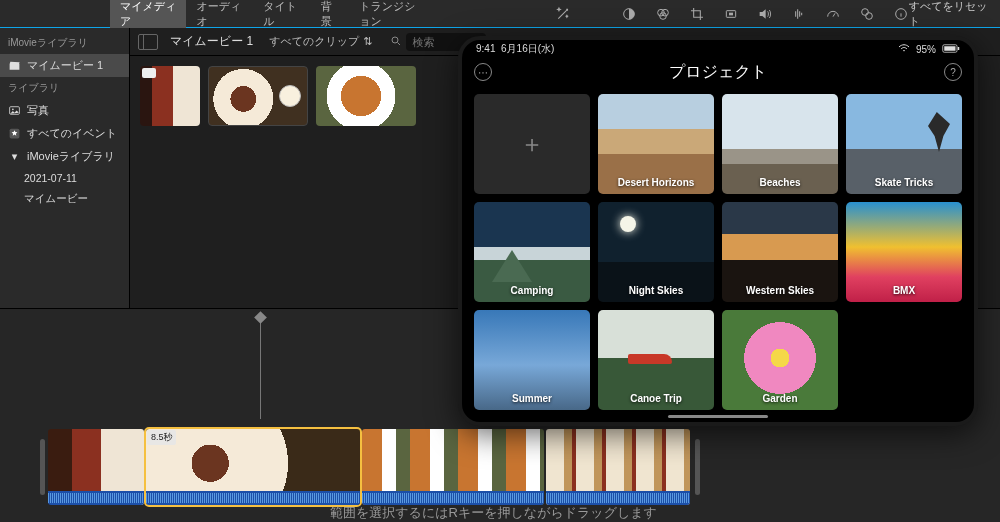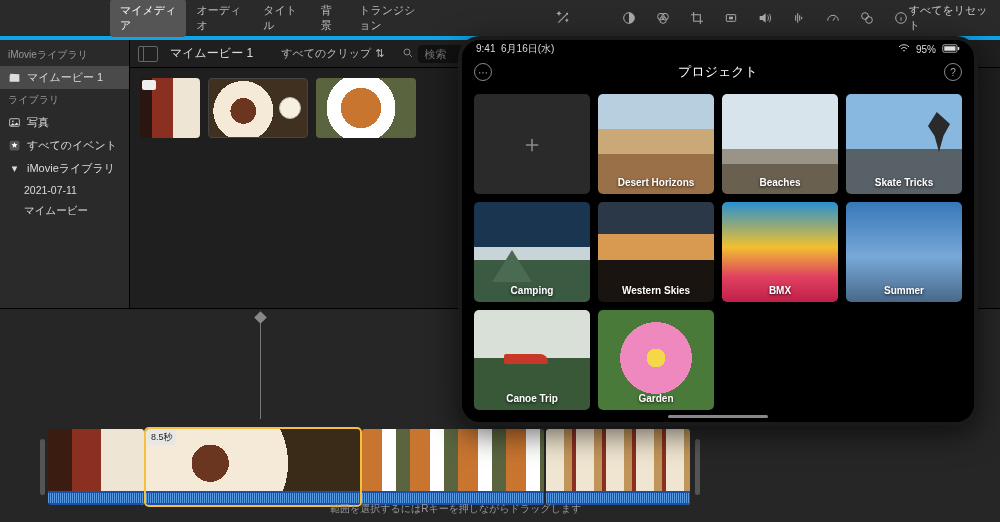--- a/index.html
+++ b/index.html
@@ -1,37 +1,37 @@
 <!DOCTYPE html>
 <html><head>
 <meta charset="utf-8">
 <style>
 *{margin:0;padding:0;box-sizing:border-box;font-family:-apple-system,"Hiragino Sans",sans-serif;-webkit-font-smoothing:antialiased}
 body{background:#1a1a1a;width:1000px;height:522px;overflow:hidden;color:#ddd;position:relative;font-size:11px}
-.topbar{height:40px;background:#2a2a2a;display:flex;align-items:center;border-bottom:4px solid #0ea5e9}
+.topbar{height:28px;background:#2a2a2a;display:flex;align-items:center;border-bottom:1px solid #0ea5e9}
 .tab-group{display:flex;margin-left:110px}
 .tab{padding:4px 10px;font-size:11px;color:#bbb;cursor:pointer;border-radius:4px}
 .tab.active{background:#555;color:#fff}
 .wand{margin-left:120px;width:18px;height:18px;color:#aaa;display:flex;align-items:center;justify-content:center}
 .tool-icons{display:flex;gap:18px;margin-left:50px;align-items:center;color:#aaa}
 .tool-icons span{width:16px;height:16px;display:flex;align-items:center;justify-content:center;cursor:pointer}
 .reset{margin-left:auto;margin-right:12px;font-size:11px;color:#ccc;cursor:pointer}
 .main{display:flex;height:280px}
 .sidebar{width:130px;background:#2a2a2a;border-right:1px solid #000;padding-top:4px}
 .sb-h{font-size:10px;color:#999;padding:4px 8px}
 .sb-item{display:flex;align-items:center;gap:6px;padding:4px 8px;font-size:11px;color:#ddd;cursor:pointer}
 .sb-item.sel{background:#4a4a4a}
 .sb-item.sub{padding-left:24px;font-size:10.5px}
 .sb-icon{width:13px;height:13px;display:inline-flex;align-items:center;justify-content:center}
 .browser{flex:1;background:#1f1f1f;display:flex;flex-direction:column}
 .browser-bar{height:28px;display:flex;align-items:center;gap:12px;padding:0 8px;border-bottom:1px solid #000}
 .layout-btn{width:20px;height:16px;border:1px solid #666;border-radius:2px;cursor:pointer;position:relative}
 .layout-btn:before{content:"";position:absolute;left:4px;top:0;bottom:0;width:1px;background:#666}
 .title{font-size:12px;color:#ddd}
-.filter{font-size:11px;color:#bbb;margin-left:16px;display:flex;align-items:center;gap:4px;cursor:pointer}
+.filter{font-size:11px;color:#bbb;margin-left:4px;display:flex;align-items:center;gap:4px;cursor:pointer}
 .search-wrap{display:flex;align-items:center;gap:4px;margin-left:6px}
 .search{background:#111;border:none;border-radius:4px;padding:3px 6px;font-size:11px;color:#ddd;width:80px}
 .clips{display:flex;gap:8px;padding:10px}
 .clip{width:60px;height:60px;border-radius:4px;position:relative;overflow:hidden}
 .clip .cam{position:absolute;top:2px;left:2px;width:14px;height:10px;background:#eee;border-radius:2px}
 .clip1{background:linear-gradient(90deg,#2a1510 20%,#8b3020 20%,#8b3020 55%,#efe5d5 55%)}
 .clip2{background:radial-gradient(circle at 35% 55%,#6b3520 0 18%,#f5ead8 18% 42%,#403020 42%);border:1px solid #444}
 .clip2:after{content:"";position:absolute;right:6px;top:18px;width:20px;height:20px;border-radius:50%;background:#f8f0de;border:1px solid #bbb}
 .clip3{background:radial-gradient(circle at 45% 50%,#c87530 0 32%,#fff 32% 55%,#5a6540 55%)}
 .timeline{position:absolute;left:0;right:0;top:308px;bottom:0;background:#262626;border-top:1px solid #000}
@@ -46,27 +46,27 @@
 .seg .aud:before{content:"";position:absolute;inset:2px 0;background:repeating-linear-gradient(90deg,#5a9ae0 0 1px,transparent 1px 2px)}
 .seg1{width:100px}
 .seg1 .frames{flex:1;background:linear-gradient(90deg,#3a1c10 0 25%,#8b3020 25% 55%,#efe5d5 55%)}
 .seg2{width:223px;outline:2px solid #f5c040}
 .seg2 .frames{flex:1;background:radial-gradient(circle at 30% 45%,#6b3520 0 12%,#f5ead8 12% 50%,#3a2a18 50%)}
 .seg2 .badge{position:absolute;top:1px;left:1px;background:rgba(230,230,230,.92);color:#222;font-size:9px;padding:1px 4px;border-radius:2px}
 .seg3{width:190px}
 .seg3 .frames{flex:1;background:repeating-linear-gradient(90deg,#c87530 0 20px,#fff 20px 34px,#5a6540 34px 48px)}
 .seg4{width:150px}
 .seg4 .frames{flex:1;background:repeating-linear-gradient(90deg,#f0e5d0 0 18px,#c0955a 18px 26px,#8b3020 26px 30px)}
-.hint{position:absolute;bottom:6px;left:330px;font-size:10px;color:#999}
+.hint{position:absolute;bottom:0;left:330px;font-size:13px;color:#999}
 
 .ipad{position:absolute;top:36px;left:458px;width:520px;height:390px;background:#000;border-radius:22px;border:4px solid #1a1a1a;box-shadow:0 8px 30px rgba(0,0,0,.6);overflow:hidden}
 .ipad-status{height:18px;display:flex;align-items:center;justify-content:space-between;padding:4px 14px;font-size:10px;color:#ddd}
 .ipad-status .r{display:flex;gap:6px;align-items:center}
 .ipad-header{height:28px;display:flex;align-items:center;justify-content:center;position:relative}
-.ipad-header .title{font-size:13px;color:#fff}
+.ipad-header .title{font-size:16px;color:#fff}
 .ipad-header .menu{position:absolute;left:12px;width:18px;height:18px;border:1px solid #888;border-radius:50%;display:flex;align-items:center;justify-content:center;color:#aaa;font-size:10px;cursor:pointer}
 .ipad-header .help{position:absolute;right:12px;width:18px;height:18px;border:1px solid #888;border-radius:50%;display:flex;align-items:center;justify-content:center;color:#aaa;font-size:10px;cursor:pointer}
 .grid{display:grid;grid-template-columns:repeat(4,1fr);gap:8px;padding:8px 12px}
 .cell{position:relative;height:100px;border-radius:5px;overflow:hidden;cursor:pointer}
 .cell .lbl{position:absolute;bottom:6px;left:0;right:0;text-align:center;font-size:10px;font-weight:700;color:#fff;text-shadow:0 1px 3px rgba(0,0,0,.8)}
 .new{background:#2a2a2a;display:flex;align-items:center;justify-content:center;color:#888;font-size:24px}
 .p-dh{background:linear-gradient(#b8cfe0 0 35%,#caa878 35% 60%,#9a7048 60%)}
 .p-bc{background:linear-gradient(#d8e4ec 0 55%,#9a9488 55% 70%,#6a6050 70%)}
 .p-st{background:linear-gradient(#88b8e0 0 55%,#586068 55%);position:relative}
 .p-st:after{content:"";position:absolute;right:12px;top:18px;width:22px;height:40px;background:#2a2a2a;clip-path:polygon(40% 0,70% 15%,100% 30%,70% 60%,50% 100%,30% 60%,0 35%)}
@@ -291,20 +291,23 @@
       </div>
       <div class="cell p-bc">
         <span class="lbl">Beaches</span>
       </div>
       <div class="cell p-st">
         <span class="lbl">Skate Tricks</span>
       </div>
       <div class="cell p-cp">
         <span class="lbl">Camping</span>
       </div>
+      <div class="cell p-ns">
+        <span class="lbl">Night Skies</span>
+      </div>
       <div class="cell p-ws">
         <span class="lbl">Western Skies</span>
       </div>
       <div class="cell p-bx">
         <span class="lbl">BMX</span>
       </div>
       <div class="cell p-sm">
         <span class="lbl">Summer</span>
       </div>
       <div class="cell p-ct">

